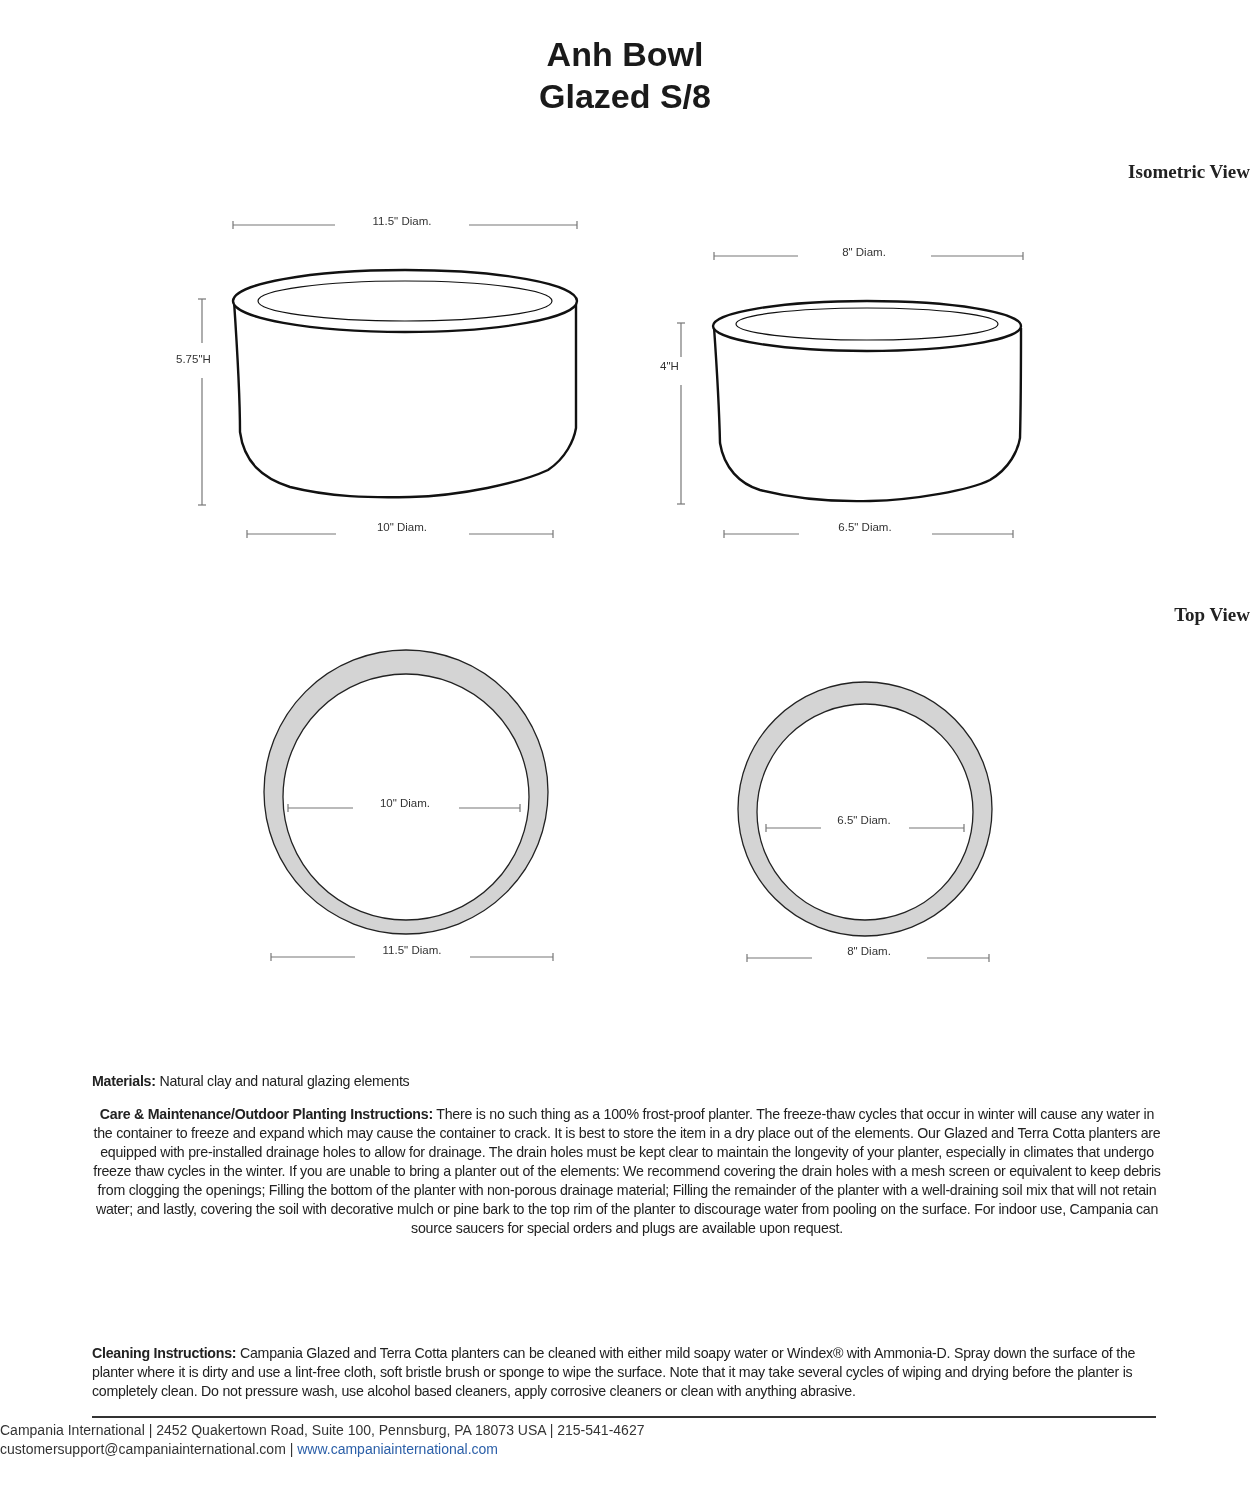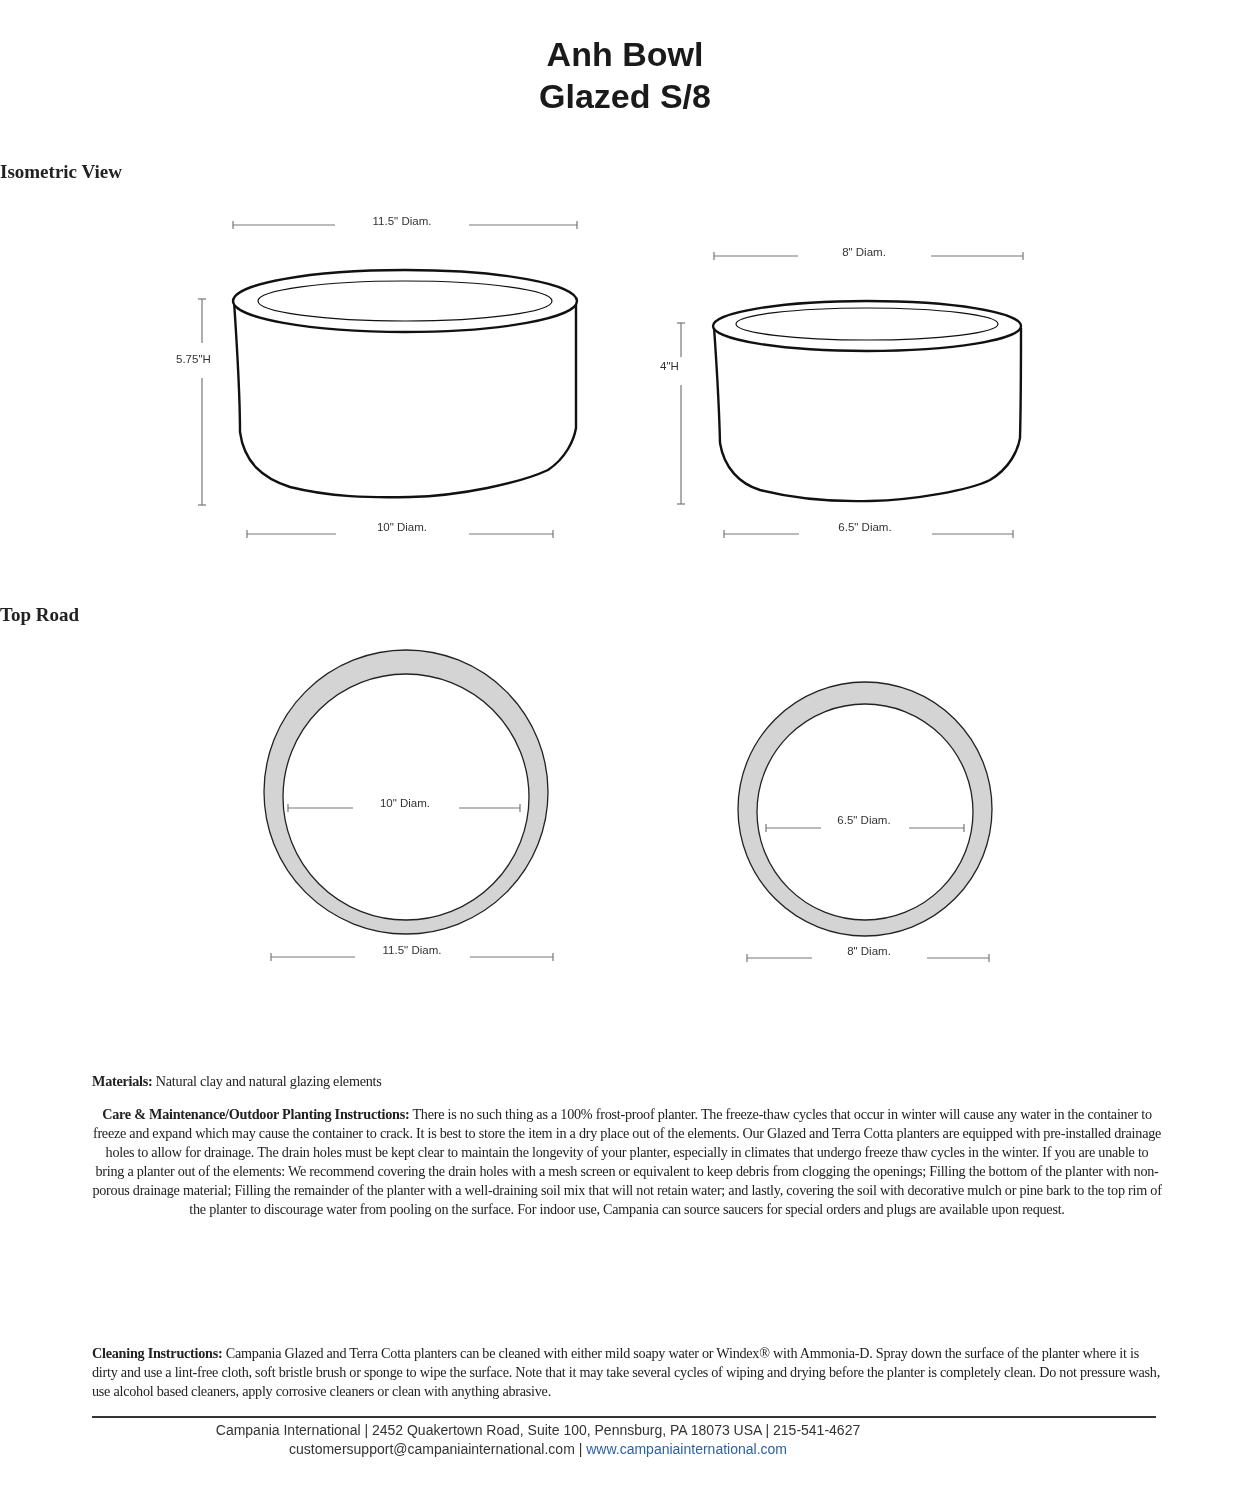--- a/index.html
+++ b/index.html
@@ -4,42 +4,42 @@
 <style>
   html, body { margin: 0; padding: 0; background: #ffffff; }
   body { width: 1250px; height: 1500px; position: relative; overflow: hidden; color: #1a1a1a; }
   .abs { position: absolute; }
   .title {
     left: 0; width: 1250px; text-align: center;
     font-family: "Liberation Sans", sans-serif; font-weight: bold;
     font-size: 34px; line-height: 40px; color: #1a1a1a;
   }
   .section-heading {
-    left: 0; width: 1250px; text-align: left;
+    left: 0; width: 1250px; text-align: right;
     font-family: "Liberation Serif", serif; font-weight: bold;
     font-size: 19px; color: #222;
   }
   .dim-label {
     font-family: "Liberation Sans", sans-serif; font-size: 11.5px; color: #333;
     white-space: nowrap; transform: translateX(-50%);
   }
   .dim-label-v {
     font-family: "Liberation Sans", sans-serif; font-size: 11.5px; color: #333;
     white-space: nowrap;
   }
   svg.drawing { position: absolute; left: 0; top: 0; }
   .text-block {
     left: 92px; width: 1070px;
-    font-family: Liberation Serif, serif; font-size: 14.2px; line-height: 19px;
+    font-family: Liberation Sans, sans-serif; font-size: 14.2px; line-height: 19px;
     color: #222; letter-spacing: -0.25px;
   }
   .text-block b { font-weight: bold; }
   .footer-rule { left: 92px; width: 1064px; top: 1416px; height: 2px; background: #333; }
   .footer-line {
-    left: 0; width: 1076px; text-align: center;
+    left: 0; width: 1076px; text-align: left;
     font-family: "Liberation Sans", sans-serif; font-size: 14px; color: #333;
   }
   .footer-link { color: #2b5fa8; }
 </style>
 </head>
 <body>
 
 <div class="abs title" style="top:34px;">Anh Bowl</div>
 <div class="abs title" style="top:76px;text-align:center;">Glazed S/8</div>
 
@@ -123,21 +123,21 @@
 </svg>
 
 <div class="abs dim-label" style="left:402px; top:215px;">11.5" Diam.</div>
 <div class="abs dim-label-v" style="left:176px; top:353px;">5.75"H</div>
 <div class="abs dim-label" style="left:402px; top:521px;">10" Diam.</div>
 
 <div class="abs dim-label" style="left:864px; top:246px;">8" Diam.</div>
 <div class="abs dim-label-v" style="left:660px; top:360px;">4"H</div>
 <div class="abs dim-label" style="left:865px; top:521px;">6.5" Diam.</div>
 
-<div class="abs section-heading" style="top:604px;">Top Road</div>
+<div class="abs section-heading" style="top:604px;">Top View</div>
 
 <div class="abs dim-label" style="left:405px; top:797px;">10" Diam.</div>
 <div class="abs dim-label" style="left:412px; top:944px;">11.5" Diam.</div>
 <div class="abs dim-label" style="left:864px; top:814px;">6.5" Diam.</div>
 <div class="abs dim-label" style="left:869px; top:945px;">8" Diam.</div>
 
 <div class="abs text-block" style="top:1072px;">
   <b>Materials:</b><span> Natural clay and natural glazing elements</span>
 </div>
 

